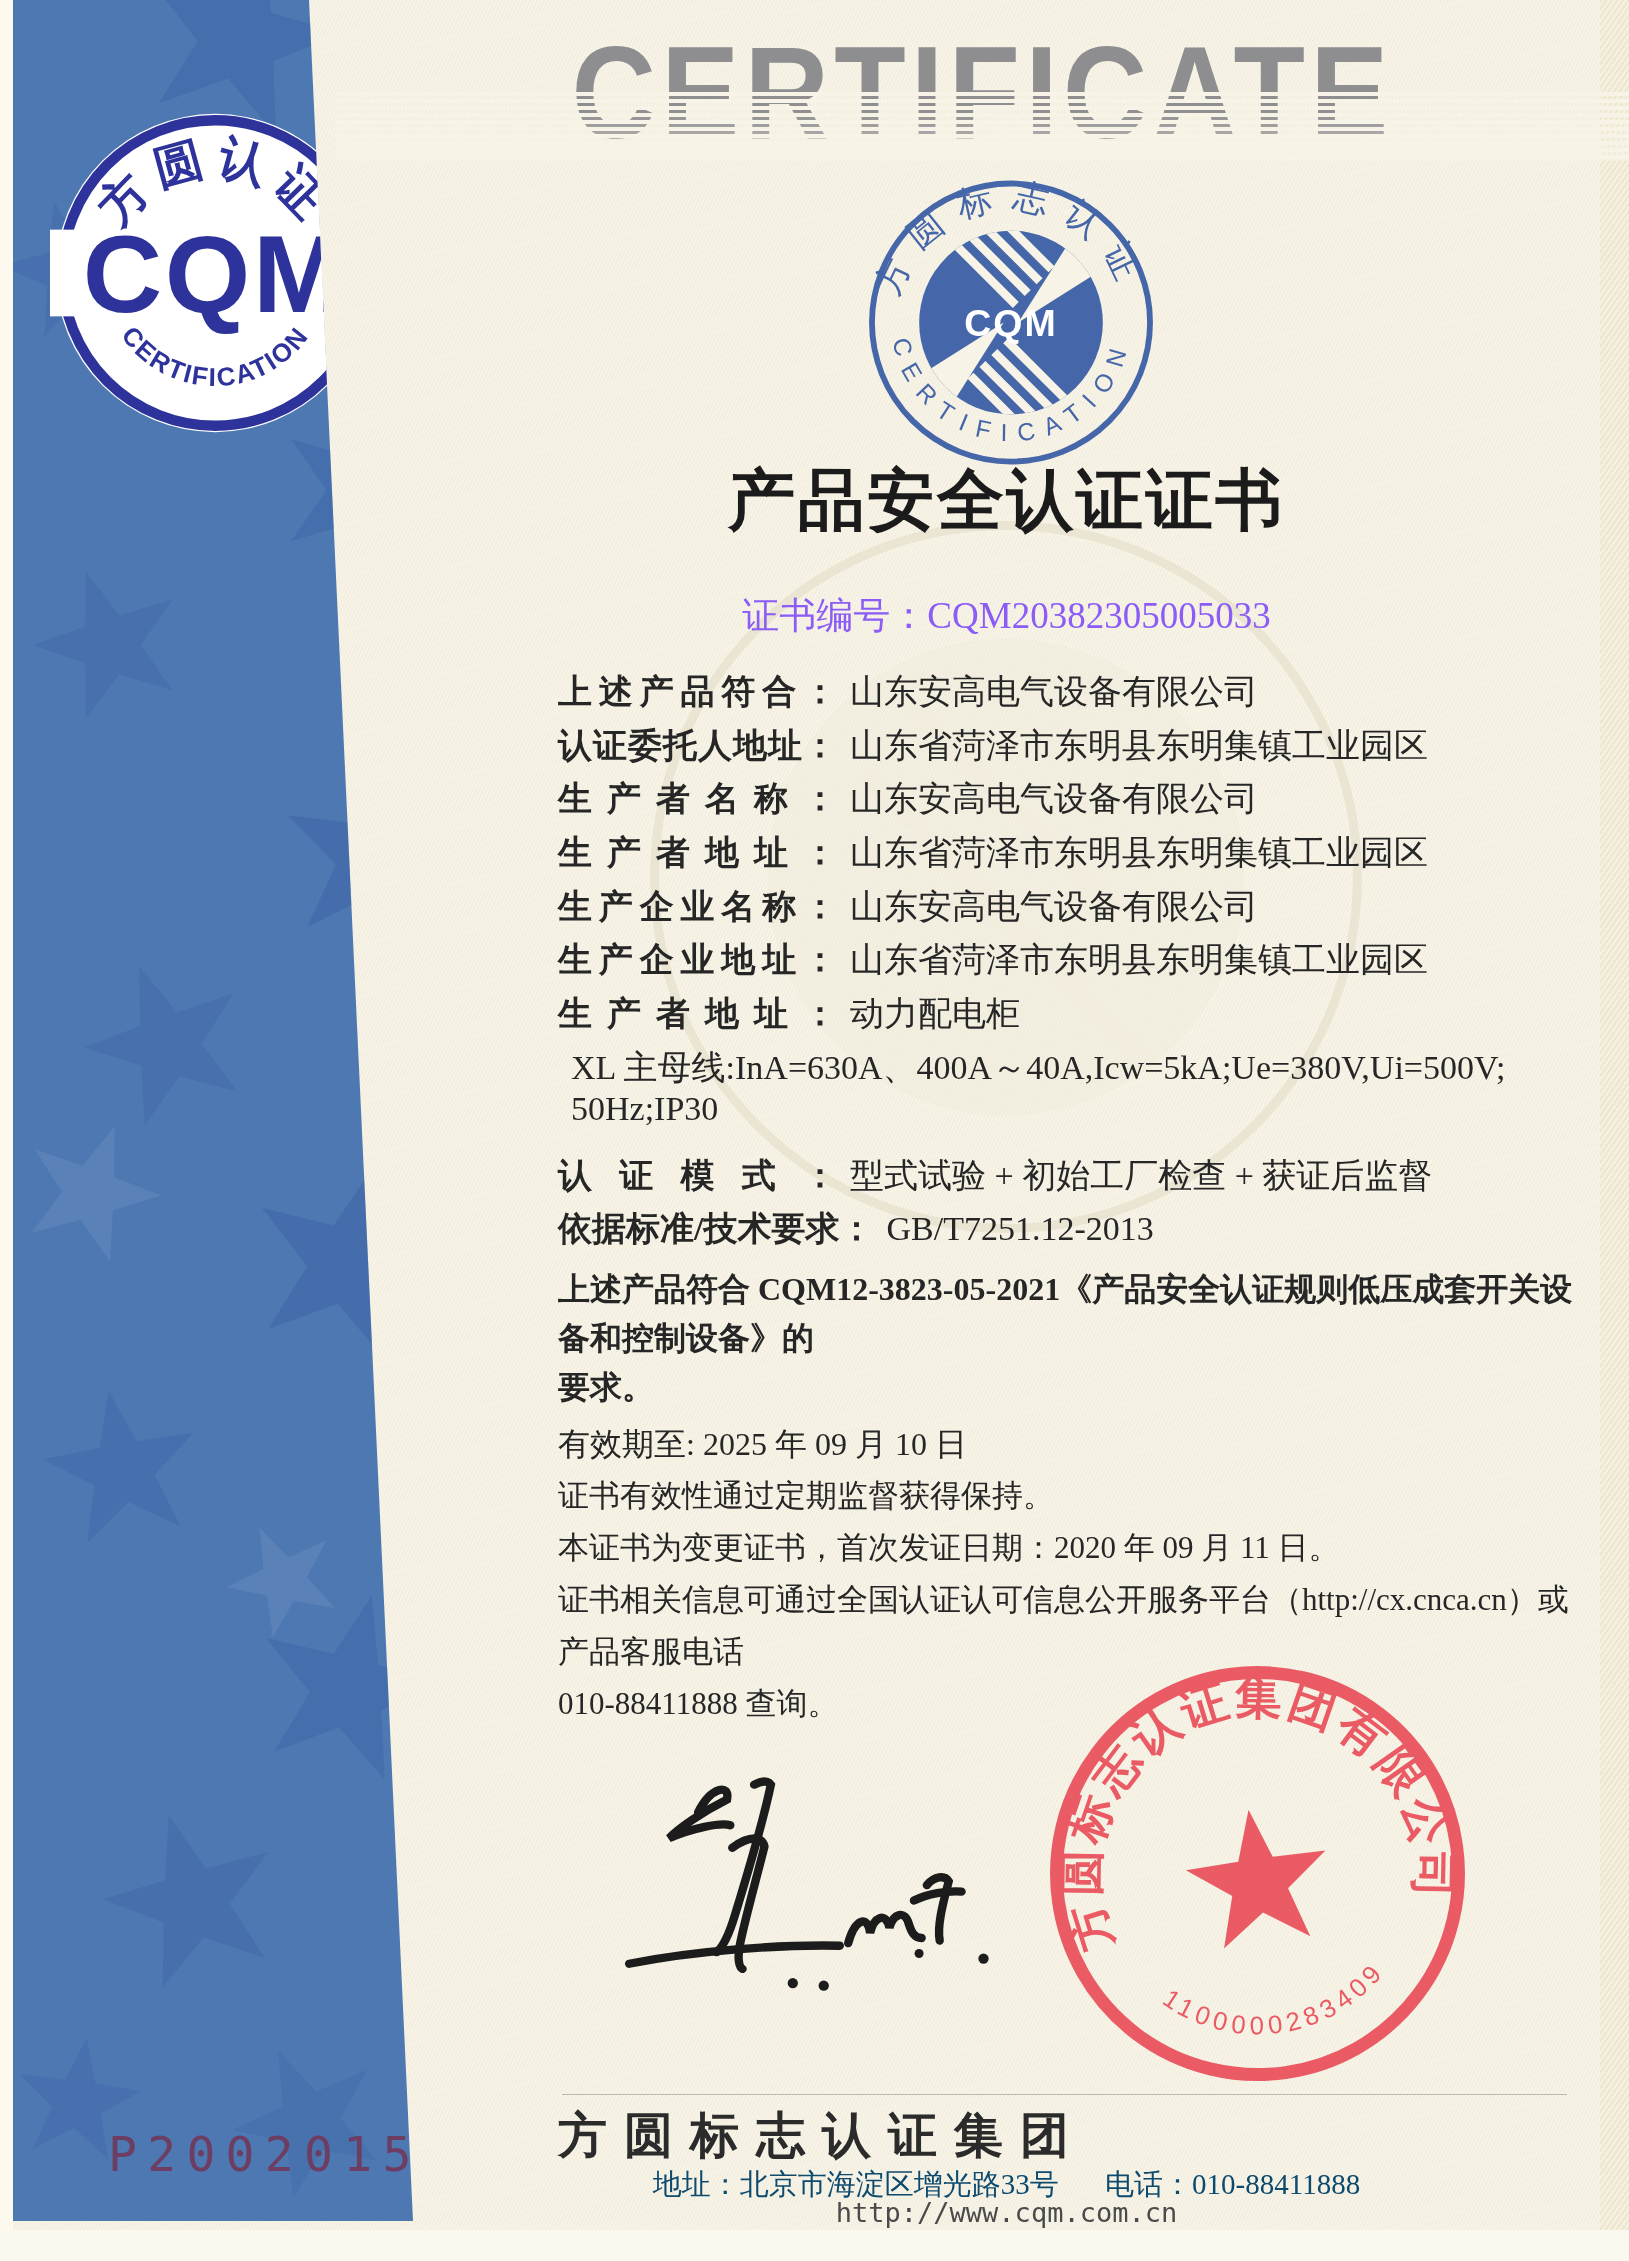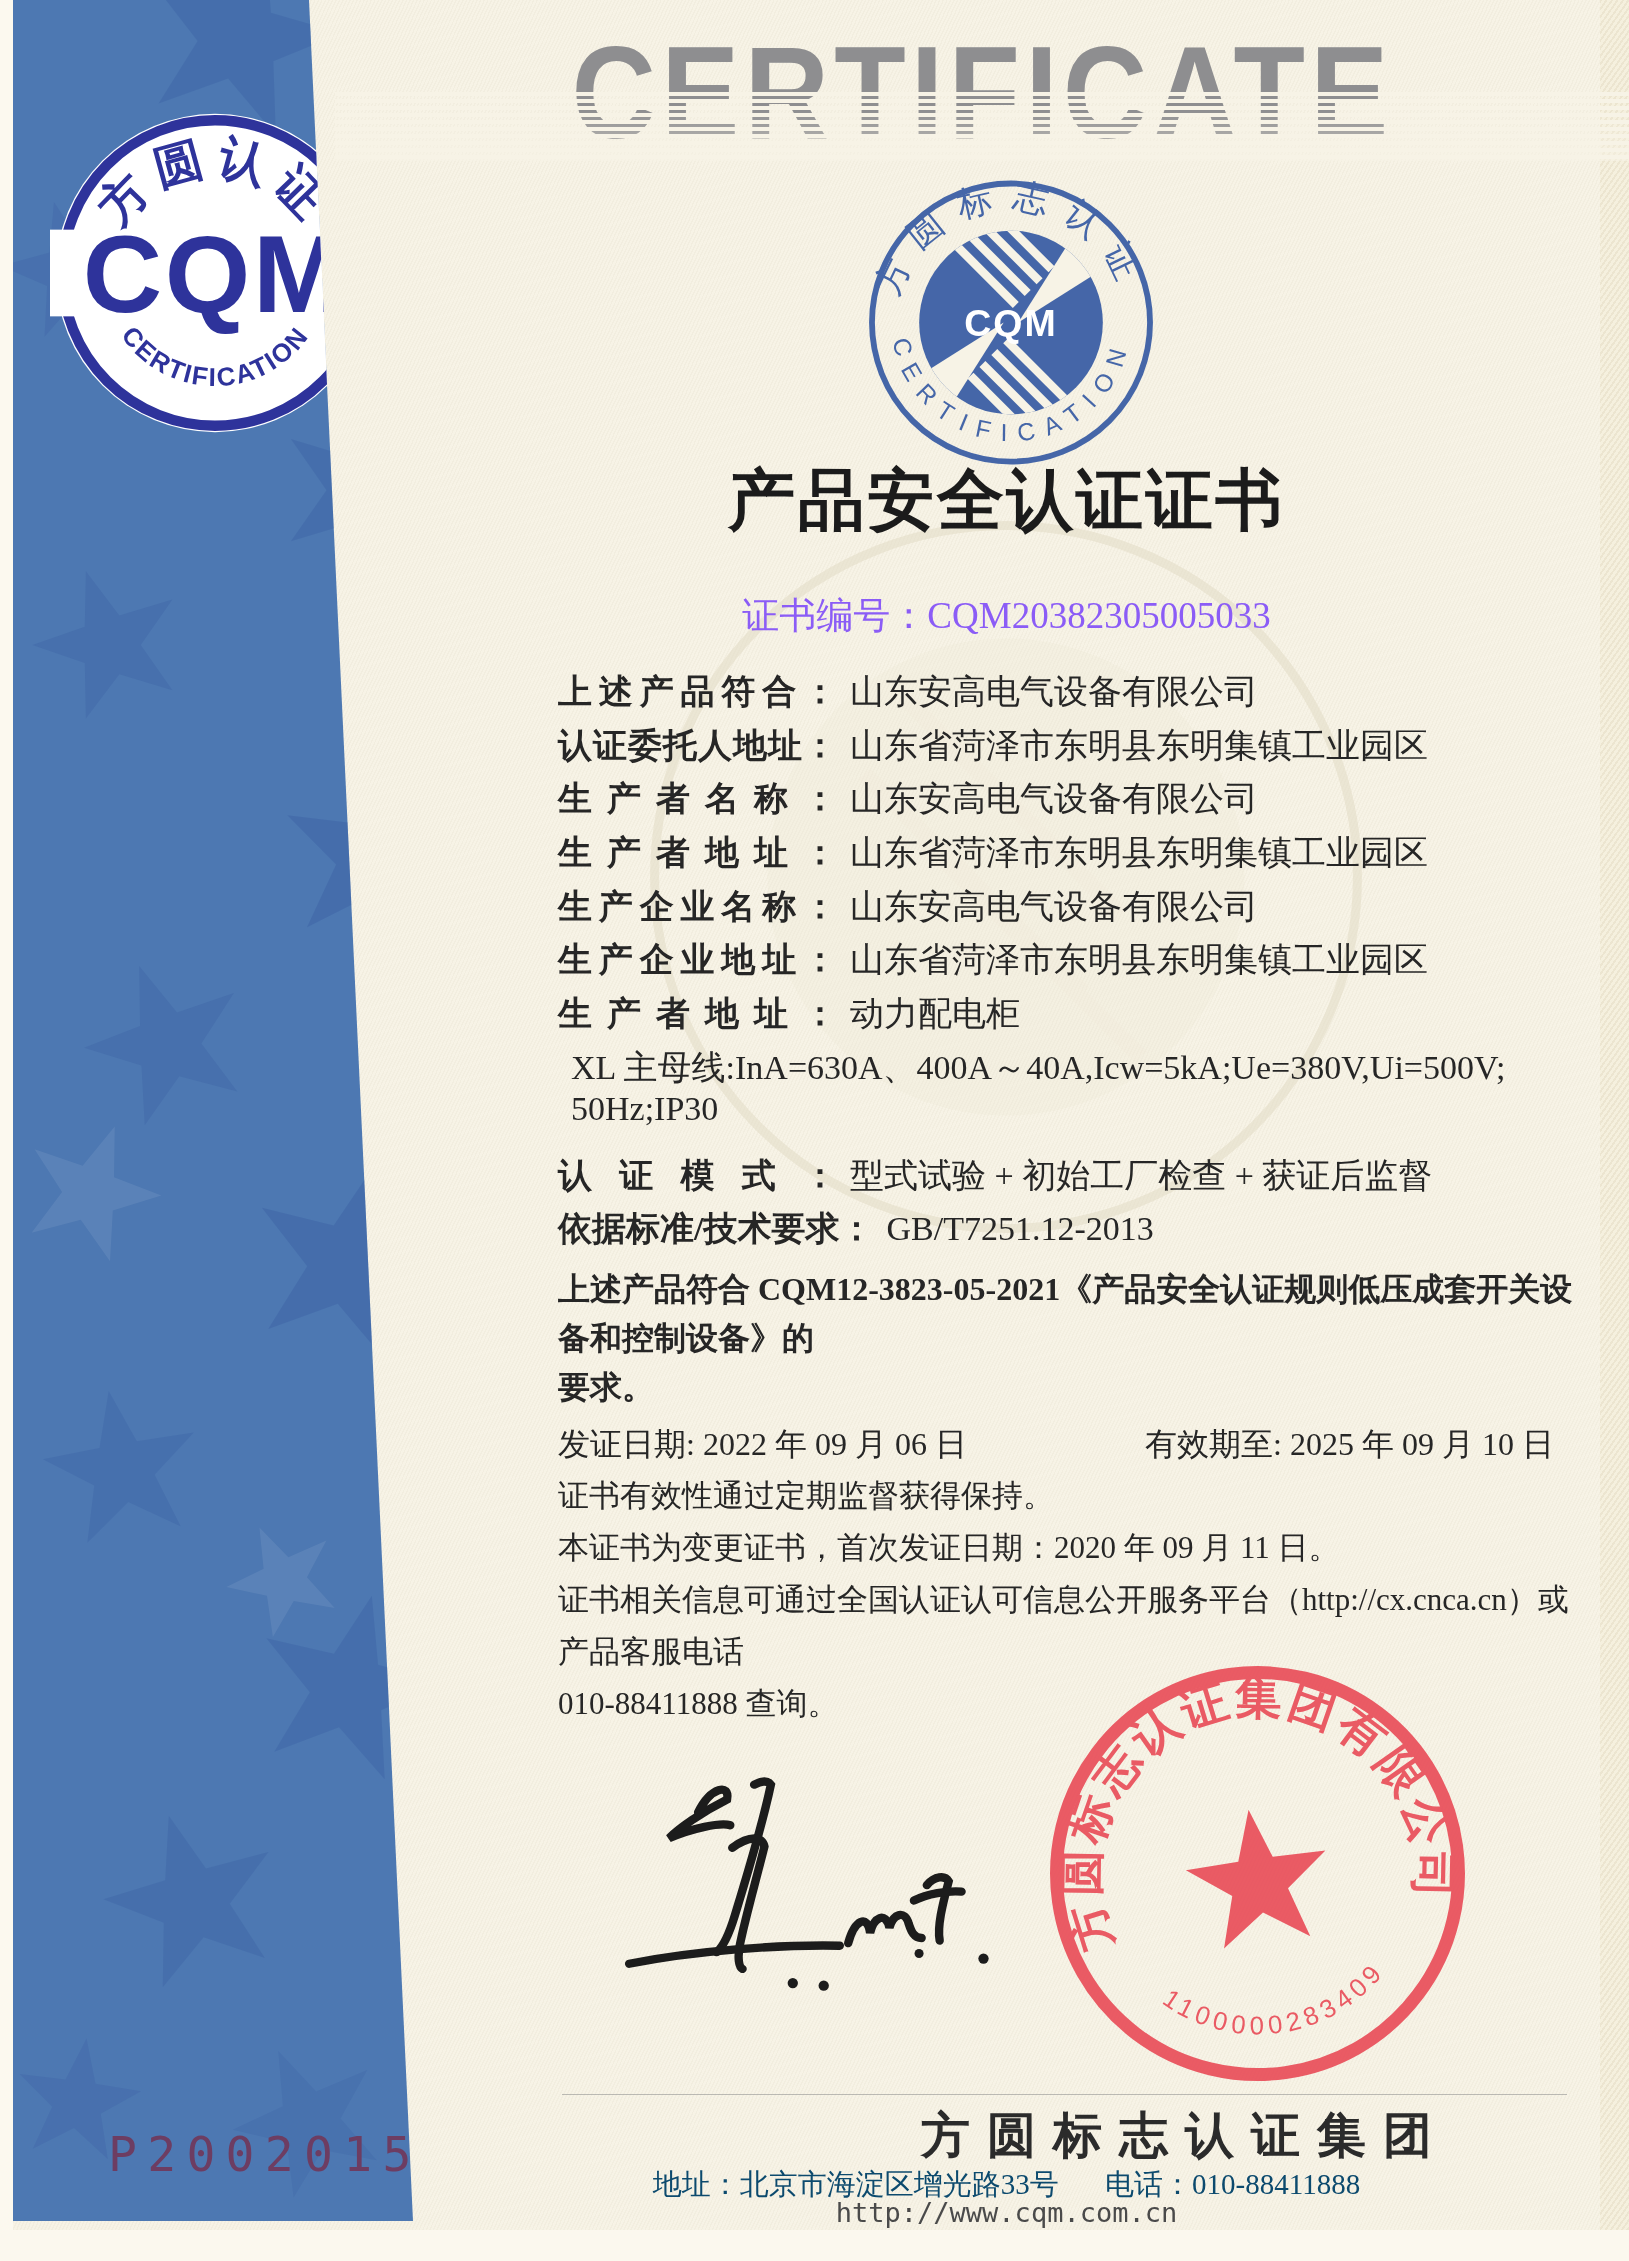--- a/index.html
+++ b/index.html
@@ -78,21 +78,21 @@
   .row.gap-top{margin-top:30px;}
   .statement{margin-top:13px;font-weight:700;line-height:49px;font-size:32px;}
   .dates{display:flex;justify-content:space-between;margin-top:6.4px;width:996px;font-size:32px;line-height:52px;}
   .notes{font-size:31px;line-height:52px;}
   
   .stamp{position:absolute;left:1032px;top:1648px;width:451px;height:451px;}
   .signature{position:absolute;left:566px;top:1751px;width:451px;height:258px;}
   
   .divider{position:absolute;left:562px;top:2094px;width:1005px;height:1.3px;background:#8a8a8a;opacity:.55;}
   .footer-org{
-    position:absolute;left:546px;top:2103px;width:903px;text-align:right;
+    position:absolute;left:558px;top:2103px;width:903px;text-align:left;
     font-size:49px;font-weight:700;letter-spacing:17px;color:#2b2b2b;white-space:nowrap;
   }
   .footer-addr{
     position:absolute;left:555px;top:2165px;width:903px;text-align:center;
     font-size:29px;color:#0c4a6e;white-space:nowrap;
   }
   .footer-addr .ph{margin-left:39px;}
   .footer-web{
     position:absolute;left:555px;top:2197px;width:903px;text-align:center;
     font-family:"DejaVu Sans Mono","Liberation Mono",monospace;
@@ -255,21 +255,20 @@
       <span class="label wide">依据标准/技术要求：</span>
       <span class="val">GB/T7251.12-2013</span>
     </div>
 
     <div class="statement">
       <div>上述产品符合 CQM12-3823-05-2021《产品安全认证规则低压成套开关设备和控制设备》的</div>
       <div>要求。</div>
     </div>
 
     <div class="dates">
-      <span>发证日期: 2022 年 09 月 06 日</span>
       <span>有效期至: 2025 年 09 月 10 日</span>
     </div>
 
     <div class="notes">
       <div>证书有效性通过定期监督获得保持。</div>
       <div>本证书为变更证书，首次发证日期：2020 年 09 月 11 日。</div>
       <div>证书相关信息可通过全国认证认可信息公开服务平台（http://cx.cnca.cn）或产品客服电话</div>
       <div>010-88411888 查询。</div>
     </div>
   </div>

